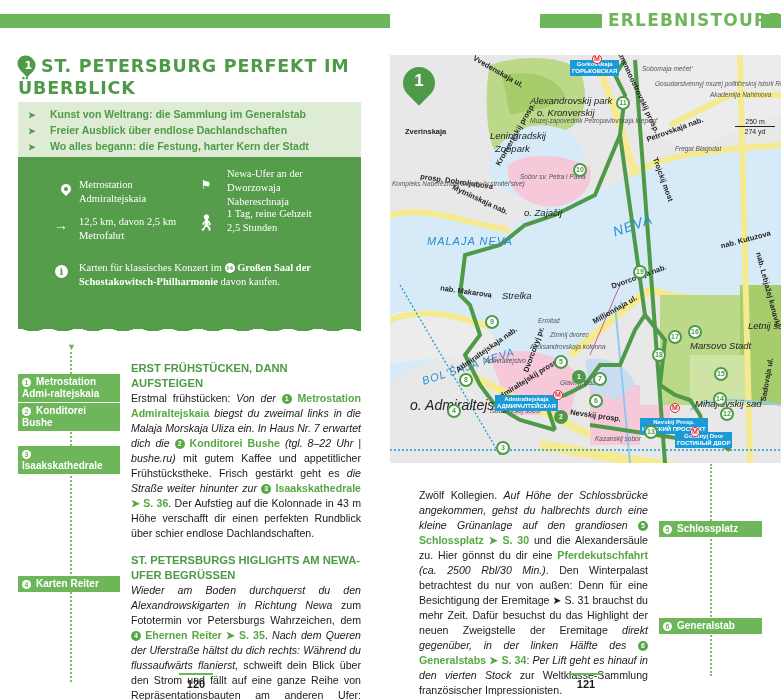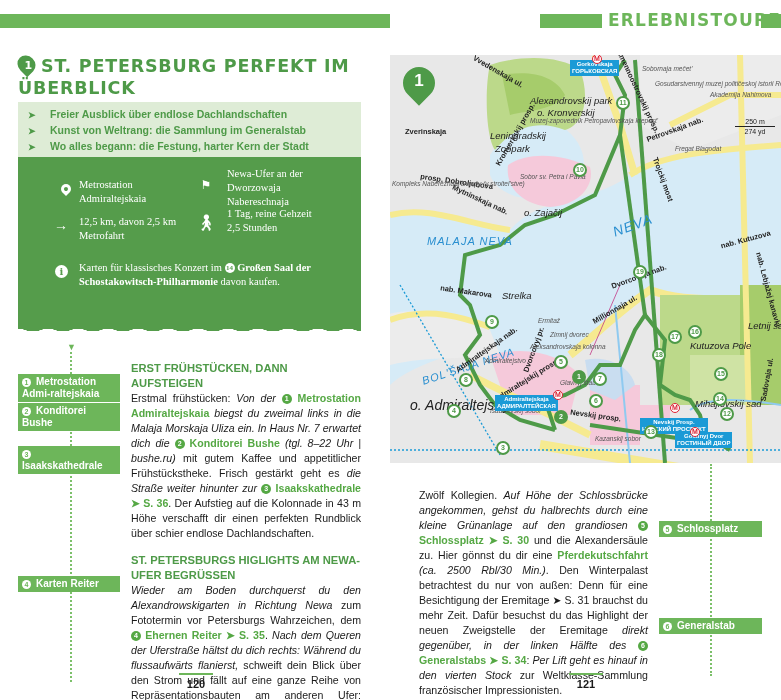--- a/index.html
+++ b/index.html
@@ -80,22 +80,22 @@
 <body>
 
 <div class="page page-left">
   <div class="top-stripe"></div>
 
   <h1 class="tour-title">
     <span class="title-pin"><span>1</span></span><span>St. Petersburg perfekt im Überblick</span>
   </h1>
 
   <ul class="highlights">
+    <li><span class="arrow">➤</span><span>Kunst von Weltrang: die Sammlung im Generalstab</span></li>
     <li><span class="arrow">➤</span><span>Freier Ausblick über endlose Dachlandschaften</span></li>
-    <li><span class="arrow">➤</span><span>Kunst von Weltrang: die Sammlung im Generalstab</span></li>
     <li><span class="arrow">➤</span><span>Wo alles begann: die Festung, harter Kern der Stadt</span></li>
   </ul>
 
   <div class="info-box">
     <div class="info-icon pin" style="left:43px;top:27px;"></div>
     <div class="info-item" style="left:61px;top:21px;width:90px;">Metrostation Admiraltejskaia</div>
 
     <div class="info-icon" style="left:179px;top:21px;font-size:12px;">⚑</div>
     <div class="info-item" style="left:209px;top:10px;width:110px;">Newa-Ufer an der Dworzowaja Nabereschnaja</div>
 
@@ -202,21 +202,21 @@
 
     <div class="map-label big" style="left:222px;top:162px;font-size:14px;transform:rotate(-20deg);">NEVA</div>
     <div class="map-label big" style="left:37px;top:180px;font-style:italic;">MALAJA NEVA</div>
     <div class="map-label big" style="left:30px;top:305px;transform:rotate(-18deg);">BOL'ŠAJA NEVA</div>
 
     <div class="map-label area" style="left:140px;top:40px;">Alexandrovskij park</div>
     <div class="map-label area" style="left:147px;top:52px;">o. Kronverskij</div>
     <div class="map-label area" style="left:134px;top:152px;">o. Zajačij</div>
     <div class="map-label area" style="left:20px;top:342px;font-size:14px;">o. Admiraltejskij</div>
     <div class="map-label area" style="left:350px;top:265px;margin-left:8px;">Letnij sad</div>
-    <div class="map-label area" style="left:300px;top:285px;">Kutuzova Pole</div>
+    <div class="map-label area" style="left:300px;top:285px;">Marsovo Stadt</div>
     <div class="map-label area" style="left:305px;top:343px;">Mihajlovskij sad</div>
     <div class="map-label area" style="left:100px;top:75px;">Leningradskij</div>
     <div class="map-label area" style="left:105px;top:88px;">Zoopark</div>
     <div class="map-label area" style="left:112px;top:235px;">Strelka</div>
 
     <div class="map-label street" style="left:30px;top:122px;transform:rotate(8deg);">prosp. Dobroljubova</div>
     <div class="map-label street" style="left:90px;top:75px;transform:rotate(-60deg);">Kronverkskij prosp.</div>
     <div class="map-label street" style="left:200px;top:30px;transform:rotate(65deg);">Kamennoostrovskij prosp.</div>
     <div class="map-label street" style="left:255px;top:70px;transform:rotate(-20deg);">Petrovskaja nab.</div>
     <div class="map-label street" style="left:220px;top:217px;transform:rotate(-20deg);">Dvorcovaja nab.</div>

